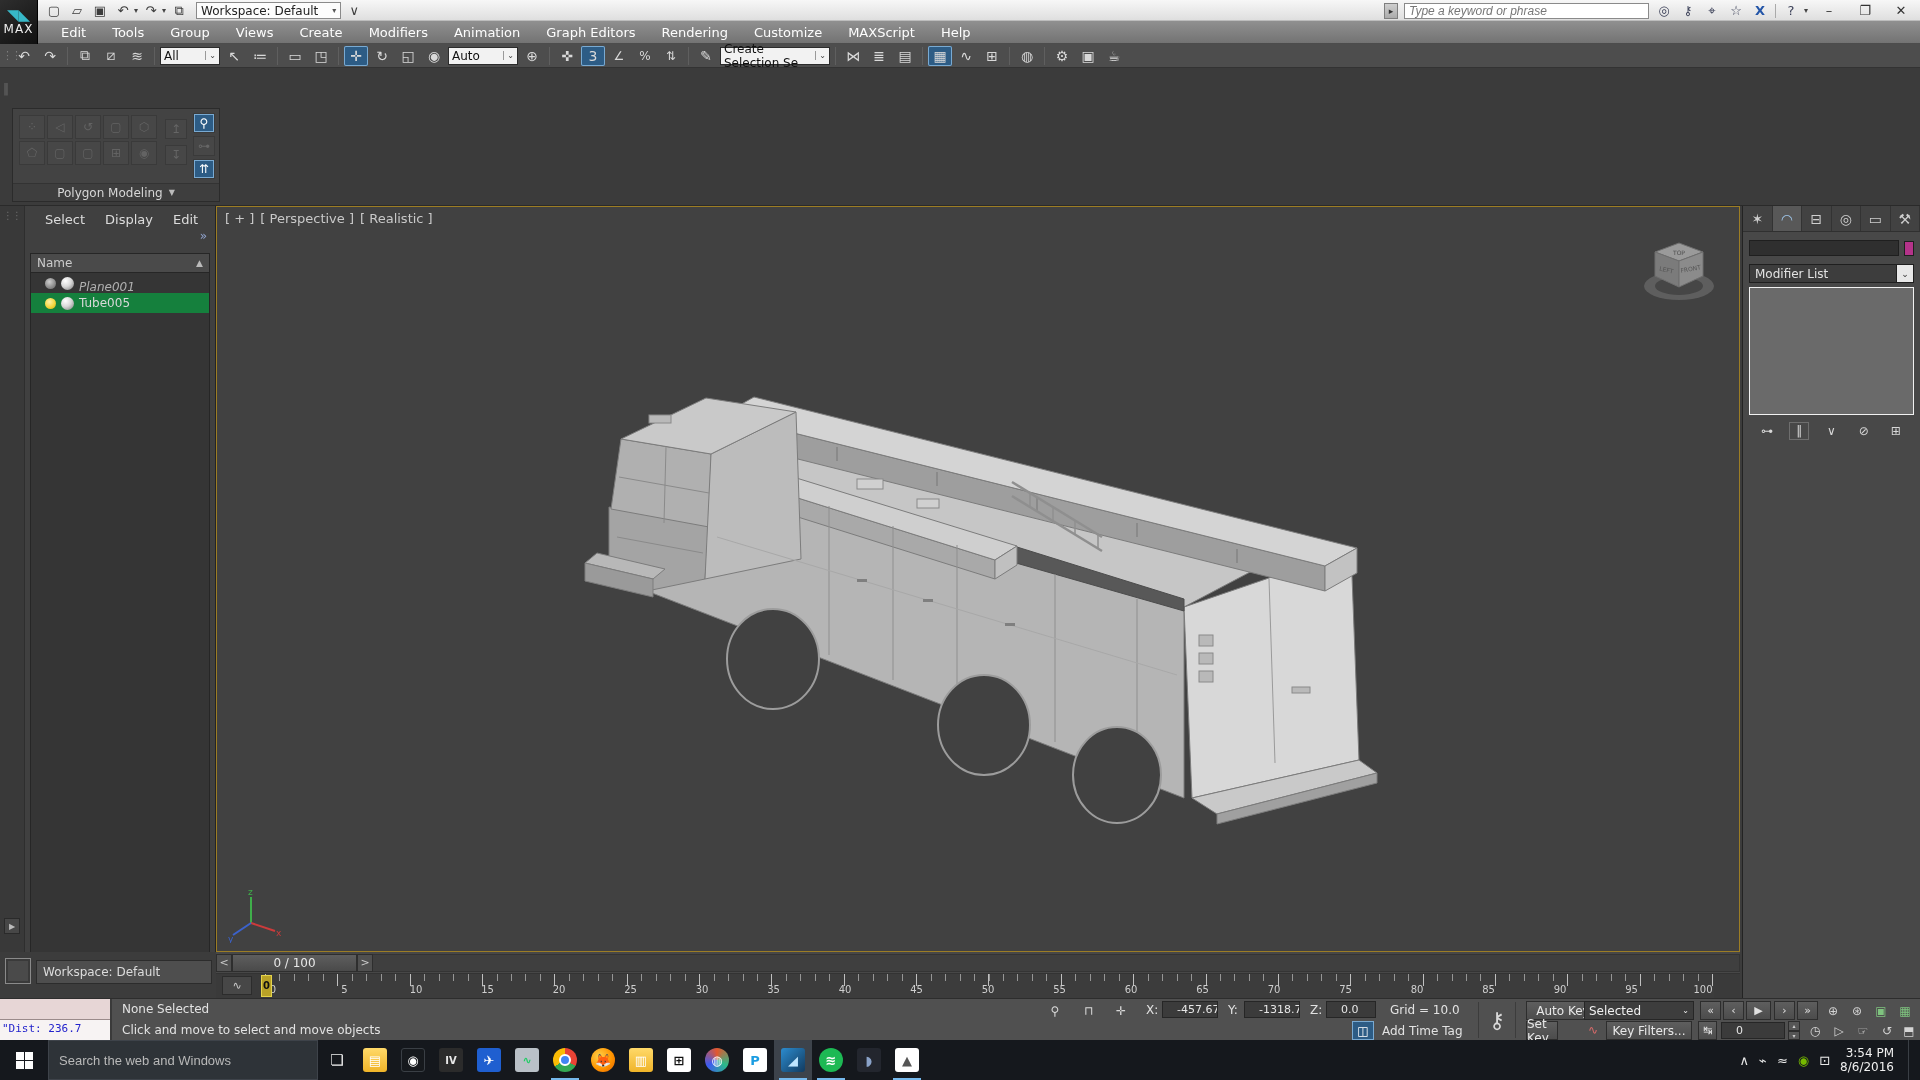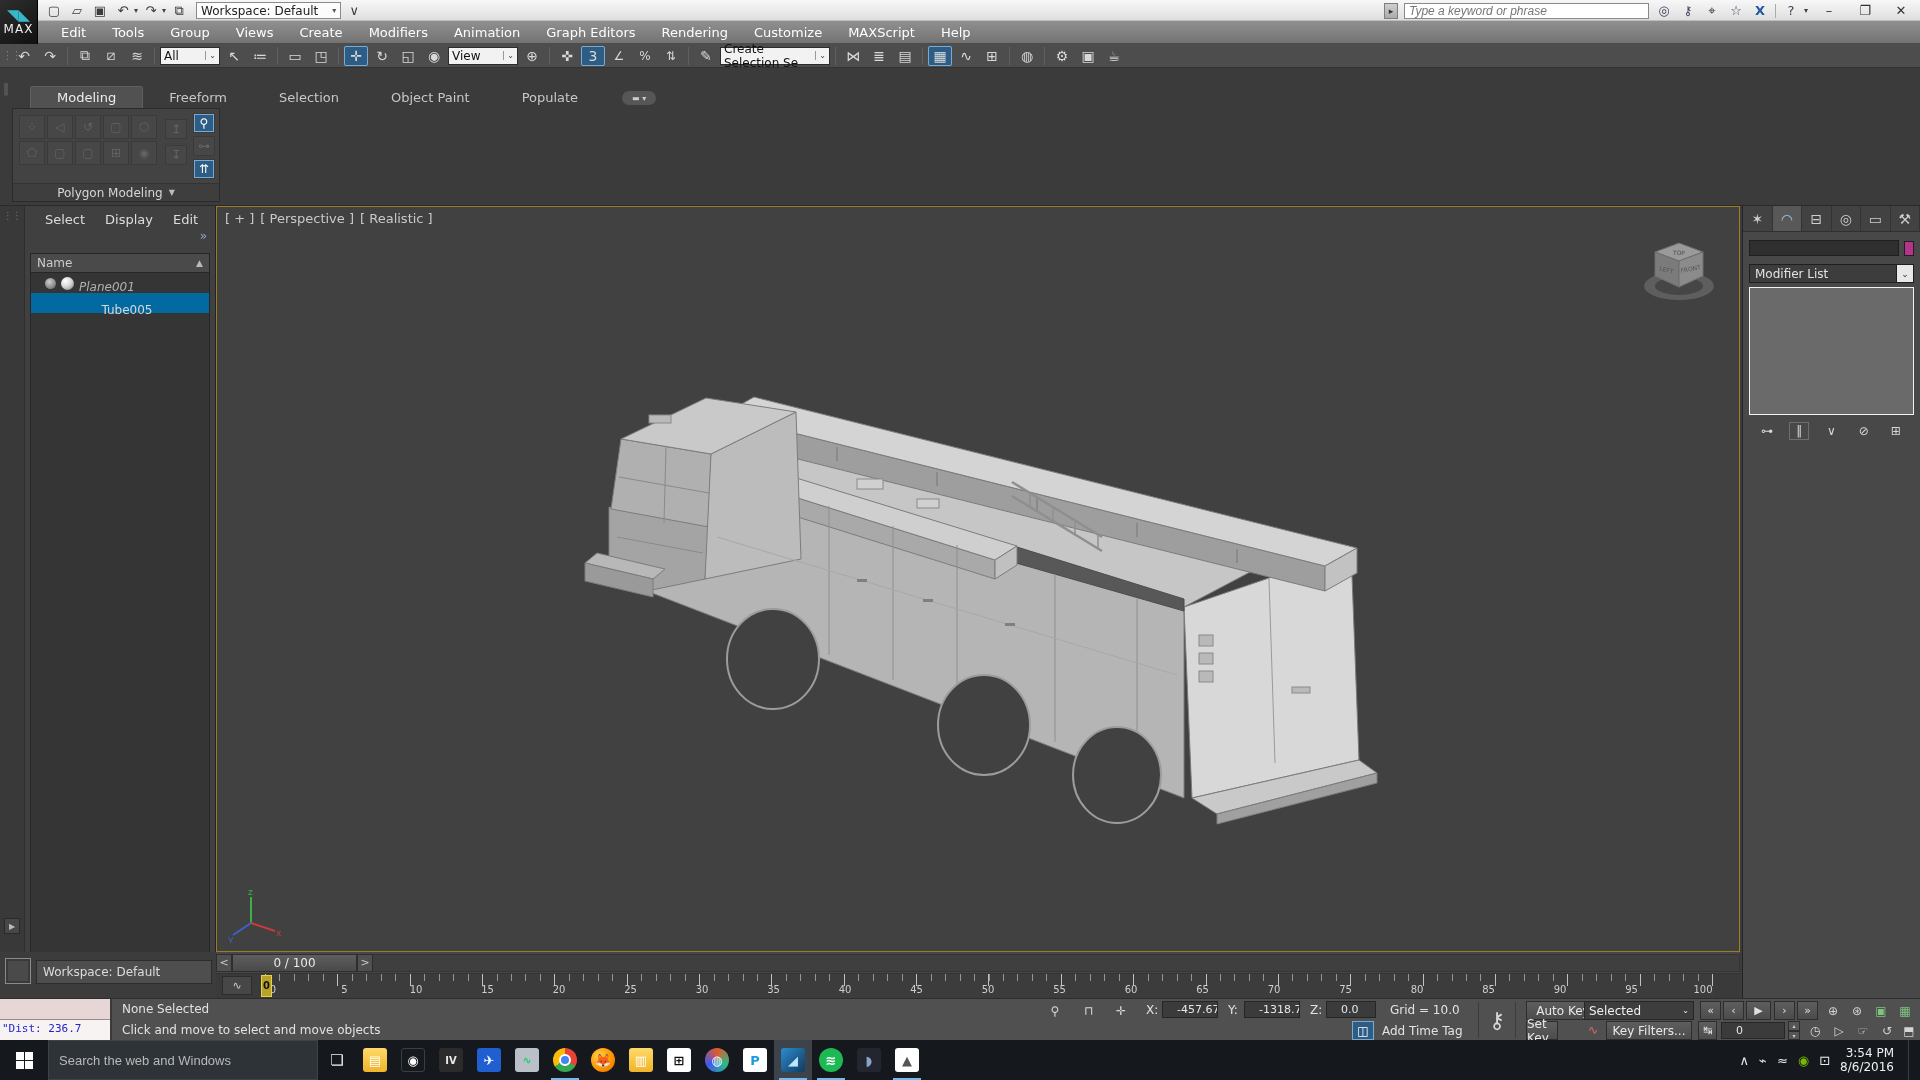--- a/index.html
+++ b/index.html
@@ -92,21 +92,21 @@
   #explorer { position:absolute; left:25px; top:0; width:191px; height:746px; background:#404040;
     border-right:1px solid #242424;}
   #exp-menu { display:flex; gap:8px; padding:6px 8px 2px 14px;}
   .exp-menu-item { color:#dcdcdc; font-size:13px; padding:0 6px;}
   #exp-more { text-align:right; color:#8fa2cc; font-size:12px; padding-right:8px; height:16px;}
   #exp-header { margin:8px 5px 0 5px; height:20px; background:#4a4a4a; border:1px solid #262626;
     color:#cccccc; font-size:12px; display:flex; align-items:center; justify-content:space-between; padding:0 6px;}
   #exp-header .sort { font-size:9px; color:#bbb;}
   #exp-list { margin:0 5px; background:#353535; border:1px solid #262626; border-top:none; height:694px;}
   .exp-row { height:20px; display:flex; align-items:center; gap:5px; padding-left:14px; font-size:12px; color:#d8d8d8;}
-  .exp-row.selected { background:#0369a1;flex-direction:column;}
+  .exp-row.selected { background:#15803d;}
   .exp-row .name.italic { font-style:italic; color:#b0b0b0;margin-top:8px;}
   .bulb { width:11px; height:11px; border-radius:50%;}
   .bulb.on { background:radial-gradient(circle at 40% 35%,#fff3a8,#f4d63d 55%,#c9a80e);}
   .bulb.off { background:radial-gradient(circle at 40% 35%,#cfcfcf,#8f8f8f 55%,#5f5f5f);}
   .sphere { width:13px; height:13px; border-radius:50%;
     background:radial-gradient(circle at 35% 30%,#ffffff,#d9d9d9 45%,#9a9a9a 80%,#777);}
 
   
   #viewport { position:absolute; left:216px; top:0; width:1524px; height:746px; background:#414141;
     border:1px solid #9c7d24; }
@@ -286,21 +286,21 @@
   <span class="tbtn">≔</span>
   <span class="tsep"></span>
   <span class="tbtn">▭</span>
   <span class="tbtn">◳</span>
   <span class="tsep"></span>
   <span class="tbtn active">✛</span>
   <span class="tbtn">↻</span>
   <span class="tbtn">◱</span>
   <span class="tbtn">◉</span>
   <div class="tdd" style="width:70px">
-    <span>View</span>
+    <span>Auto</span>
       <span class="arrow">⌄</span>
   </div>
   <span class="tbtn">⊕</span>
   <span class="tsep"></span>
   <span class="tbtn">✜</span>
   <span class="tbtn active">3</span>
   <span class="tbtn small">∠</span>
   <span class="tbtn small">%</span>
   <span class="tbtn small">⇅</span>
   <span class="tsep"></span>
@@ -320,29 +320,20 @@
   <span class="tsep"></span>
   <span class="tbtn">◍</span>
   <span class="tsep"></span>
   <span class="tbtn">⚙</span>
   <span class="tbtn">▣</span>
   <span class="tbtn">☕</span>
 </div>
 
 <div id="ribbon">
   <span class="rgrip">‖</span>
-  <div id="ribbon-tabs">
-
-  <span class="rtab">Modeling</span>
-      <span class="rtab">Freeform</span>
-      <span class="rtab">Selection</span>
-      <span class="rtab">Object Paint</span>
-      <span class="rtab">Populate</span>
-      <span id="ribbon-min">▬ ▾</span>
-    </div>
   <div id="pm-panel">
     <div id="pm-grid">
       <span class="pm-btn">⁘</span>
       <span class="pm-btn">◁</span>
       <span class="pm-btn">↺</span>
       <span class="pm-btn">▢</span>
       <span class="pm-btn">⬡</span>
       <span class="pm-btn">⬠</span>
       <span class="pm-btn">▢</span>
       <span class="pm-btn">▢</span>

